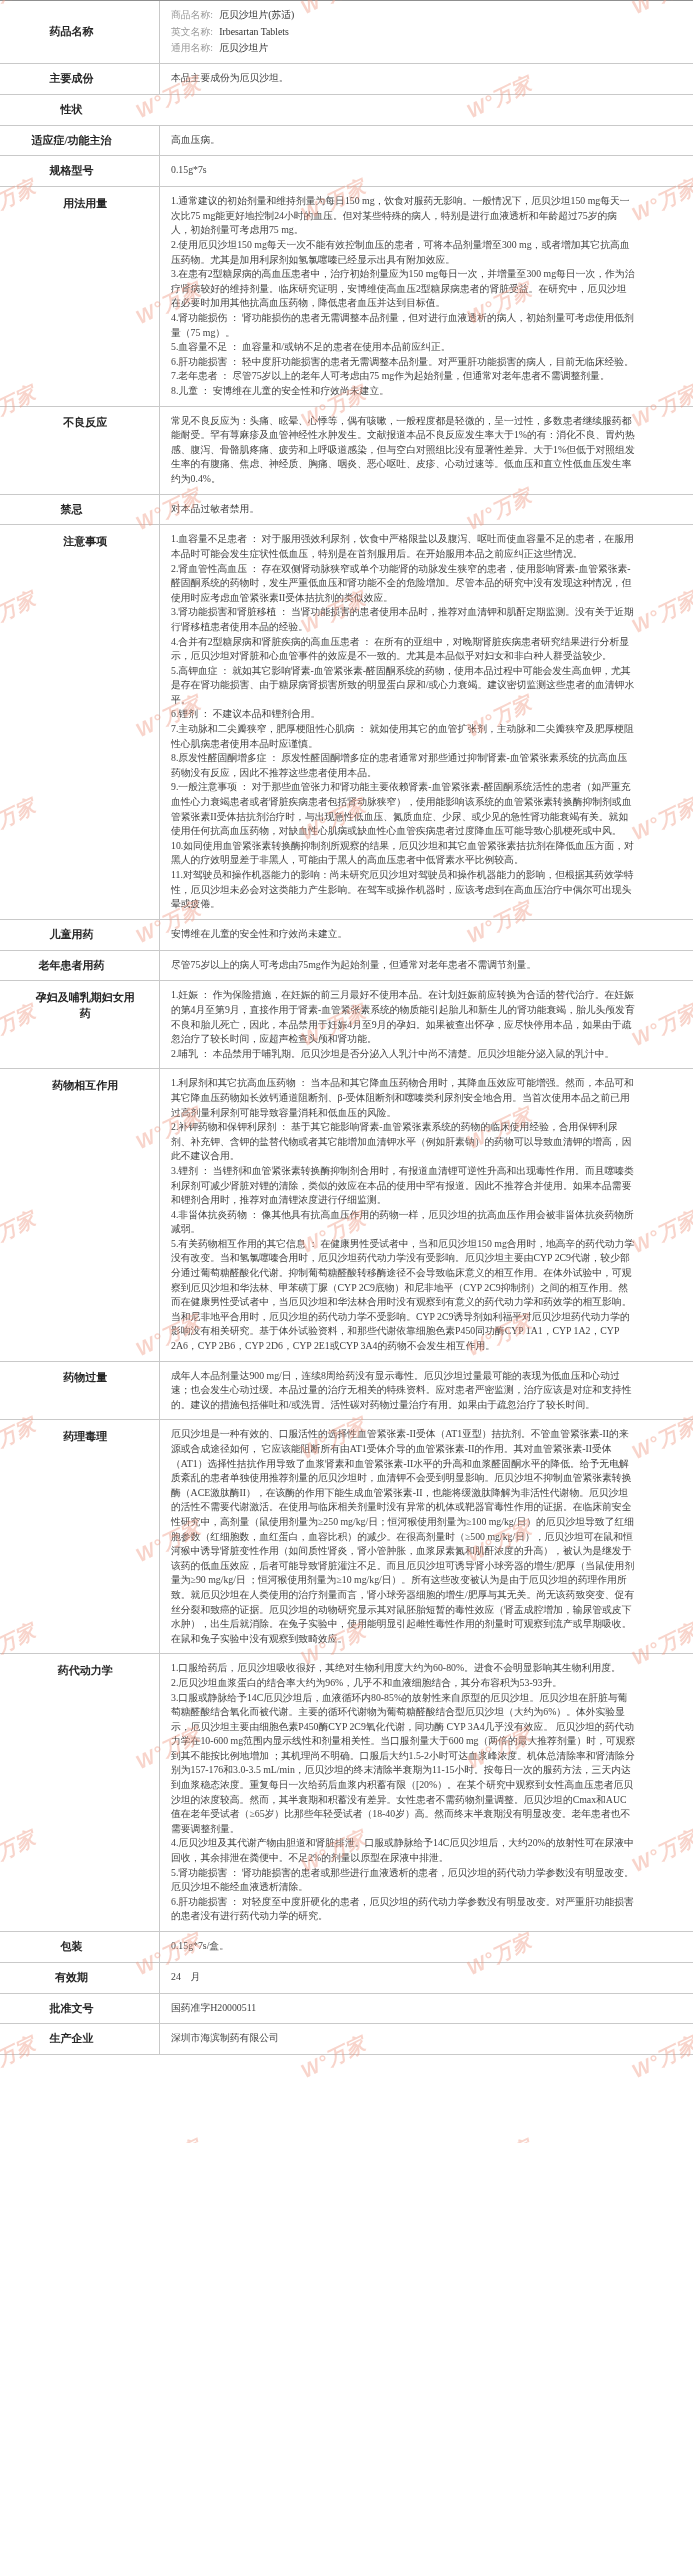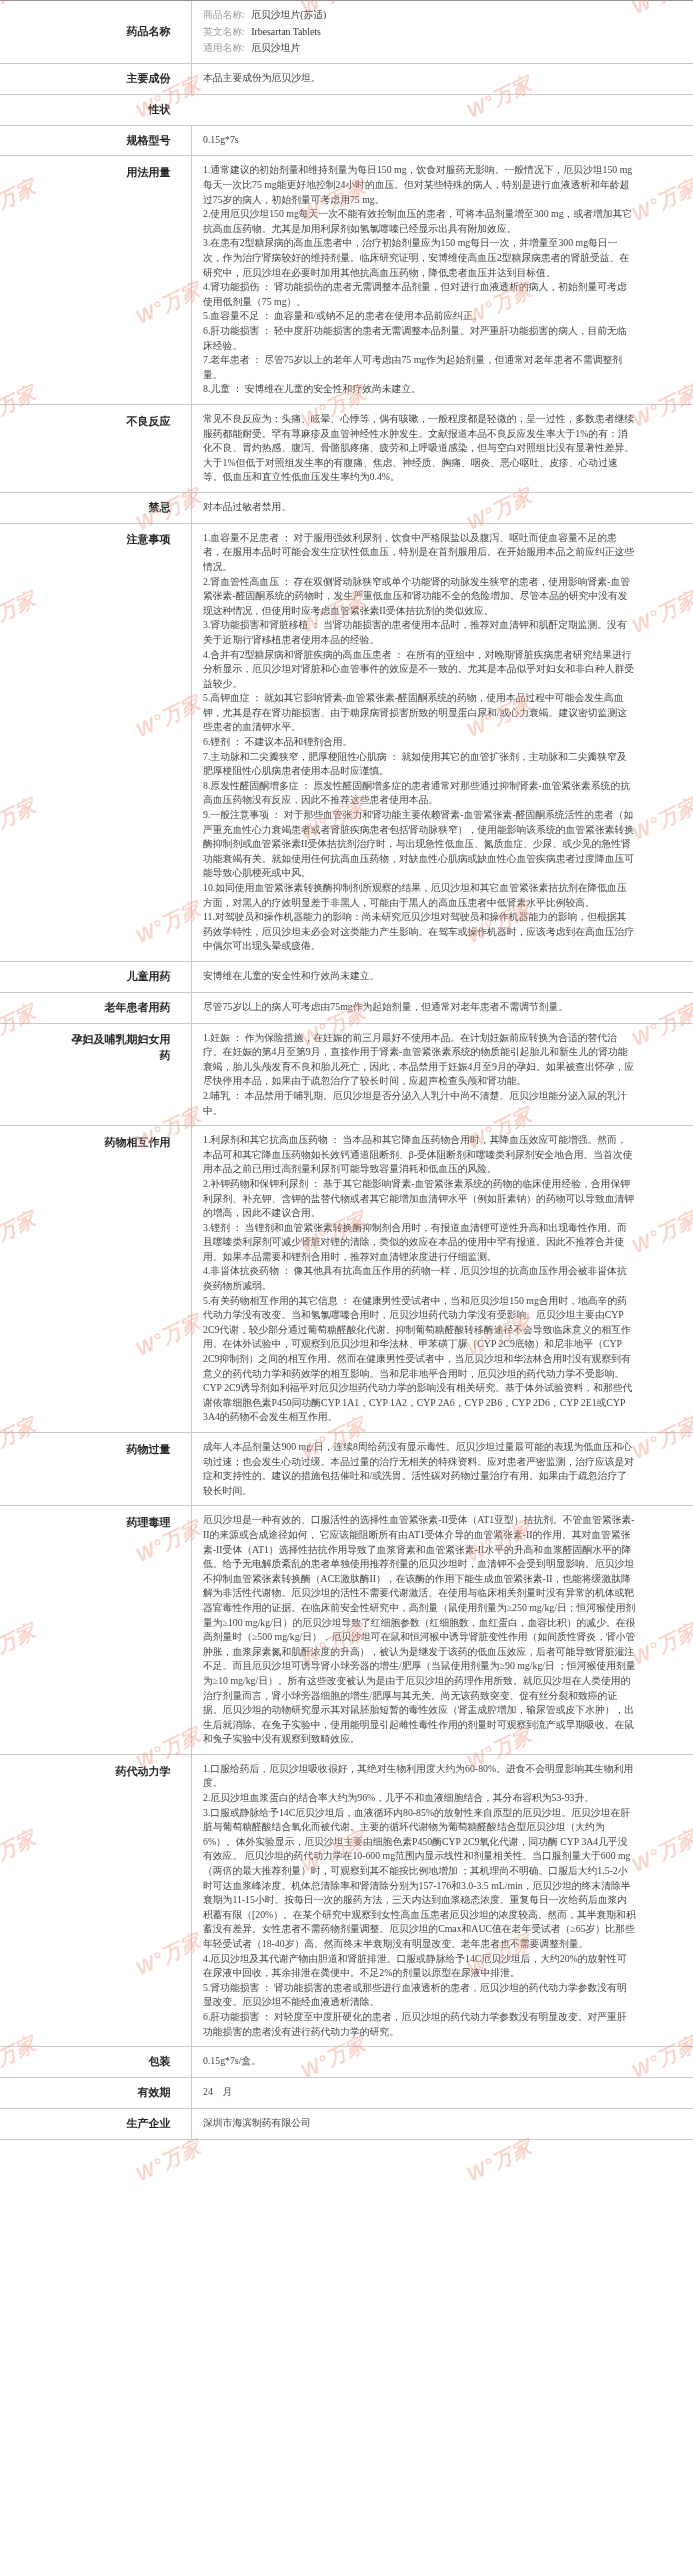--- a/index.html
+++ b/index.html
@@ -6,24 +6,23 @@
   body{
     width:693px;min-height:2576px;background:#ffffff;
     font-family:"Liberation Serif","DejaVu Serif",serif;
     color:#3f3f3f;position:relative;
   }
   #sheet{position:relative;width:693px;}
   .drug-table{border-top:0.8px solid #8f8f8f;}
   .row{display:flex;border-bottom:0.8px solid #c9c9c9;align-items:stretch;}
   .lbl{
     flex:0 0 159px;width:159px;box-sizing:border-box;
-    text-align:right;padding:7px 20.5px 7px 4.7px;
+    text-align:center;padding:7px 20.5px 7px 4.7px;
     font-weight:bold;font-size:11px;line-height:15.8px;color:#262626;
     align-self:center;
-    margin-left:32px;
   }
   .row.top .lbl{align-self:flex-start;padding-top:8.7px;padding-left:32px;}
   .cnt{
     flex:1;border-left:0.8px solid #c9c9c9;box-sizing:border-box;
     padding:7px 57px 7px 11px;
     font-size:9.8px;line-height:14.6px;color:#3f3f3f;
     white-space:pre-line;
   }
   .namecell{white-space:normal;padding-top:6.3px;padding-bottom:6.3px;}
   .sub{display:flex;line-height:16.5px;text-align:center;}
@@ -64,20 +63,24 @@
 
     <div class="row">
       <div class="lbl">主要成份</div>
       <div class="cnt">本品主要成份为厄贝沙坦。</div>
     </div>
 
     <div class="row">
       <div class="lbl">性状</div>
     </div>
 
+    <div class="row">
+      <div class="lbl">适应症/功能主治</div>
+      <div class="cnt">高血压病。</div>
+    </div>
 
     <div class="row">
       <div class="lbl">规格型号</div>
       <div class="cnt">0.15g*7s</div>
     </div>
 
     <div class="row top">
       <div class="lbl">用法用量</div>
       <div class="cnt">1.通常建议的初始剂量和维持剂量为每日150 mg，饮食对服药无影响。一般情况下，厄贝沙坦150 mg每天一次比75 mg能更好地控制24小时的血压。但对某些特殊的病人，特别是进行血液透析和年龄超过75岁的病人，初始剂量可考虑用75 mg。
 2.使用厄贝沙坦150 mg每天一次不能有效控制血压的患者，可将本品剂量增至300 mg，或者增加其它抗高血压药物。尤其是加用利尿剂如氢氯噻嗪已经显示出具有附加效应。
@@ -163,20 +166,24 @@
     <div class="row">
       <div class="lbl">包装</div>
       <div class="cnt">0.15g*7s/盒。</div>
     </div>
 
     <div class="row">
       <div class="lbl">有效期</div>
       <div class="cnt">24　月</div>
     </div>
 
+    <div class="row">
+      <div class="lbl">批准文号</div>
+      <div class="cnt">国药准字H20000511</div>
+    </div>
 
     <div class="row">
       <div class="lbl">生产企业</div>
       <div class="cnt">深圳市海滨制药有限公司</div>
     </div>
 
   </div>
   <div style="height:88px;"></div>
   <div id="wm-layer">
       <span class="wm" style="left: -31.5px; top: -19.7px; color: rgb(239, 154, 132);">W°万家</span>

